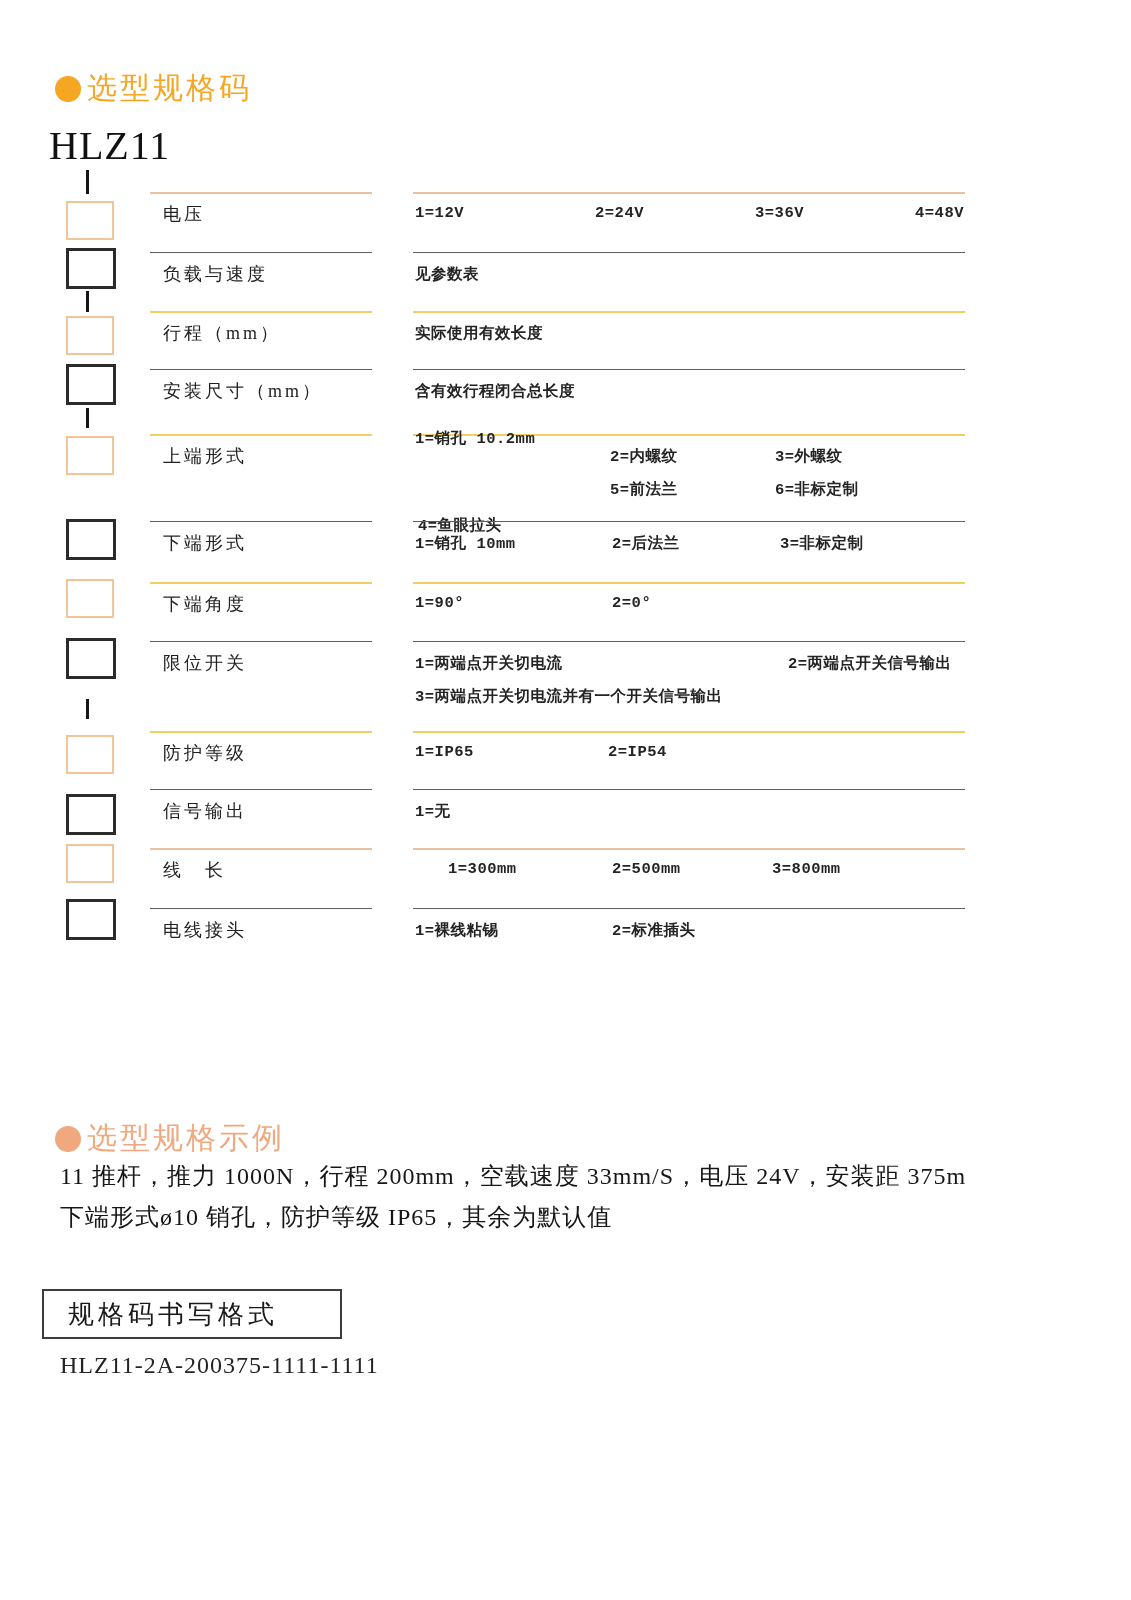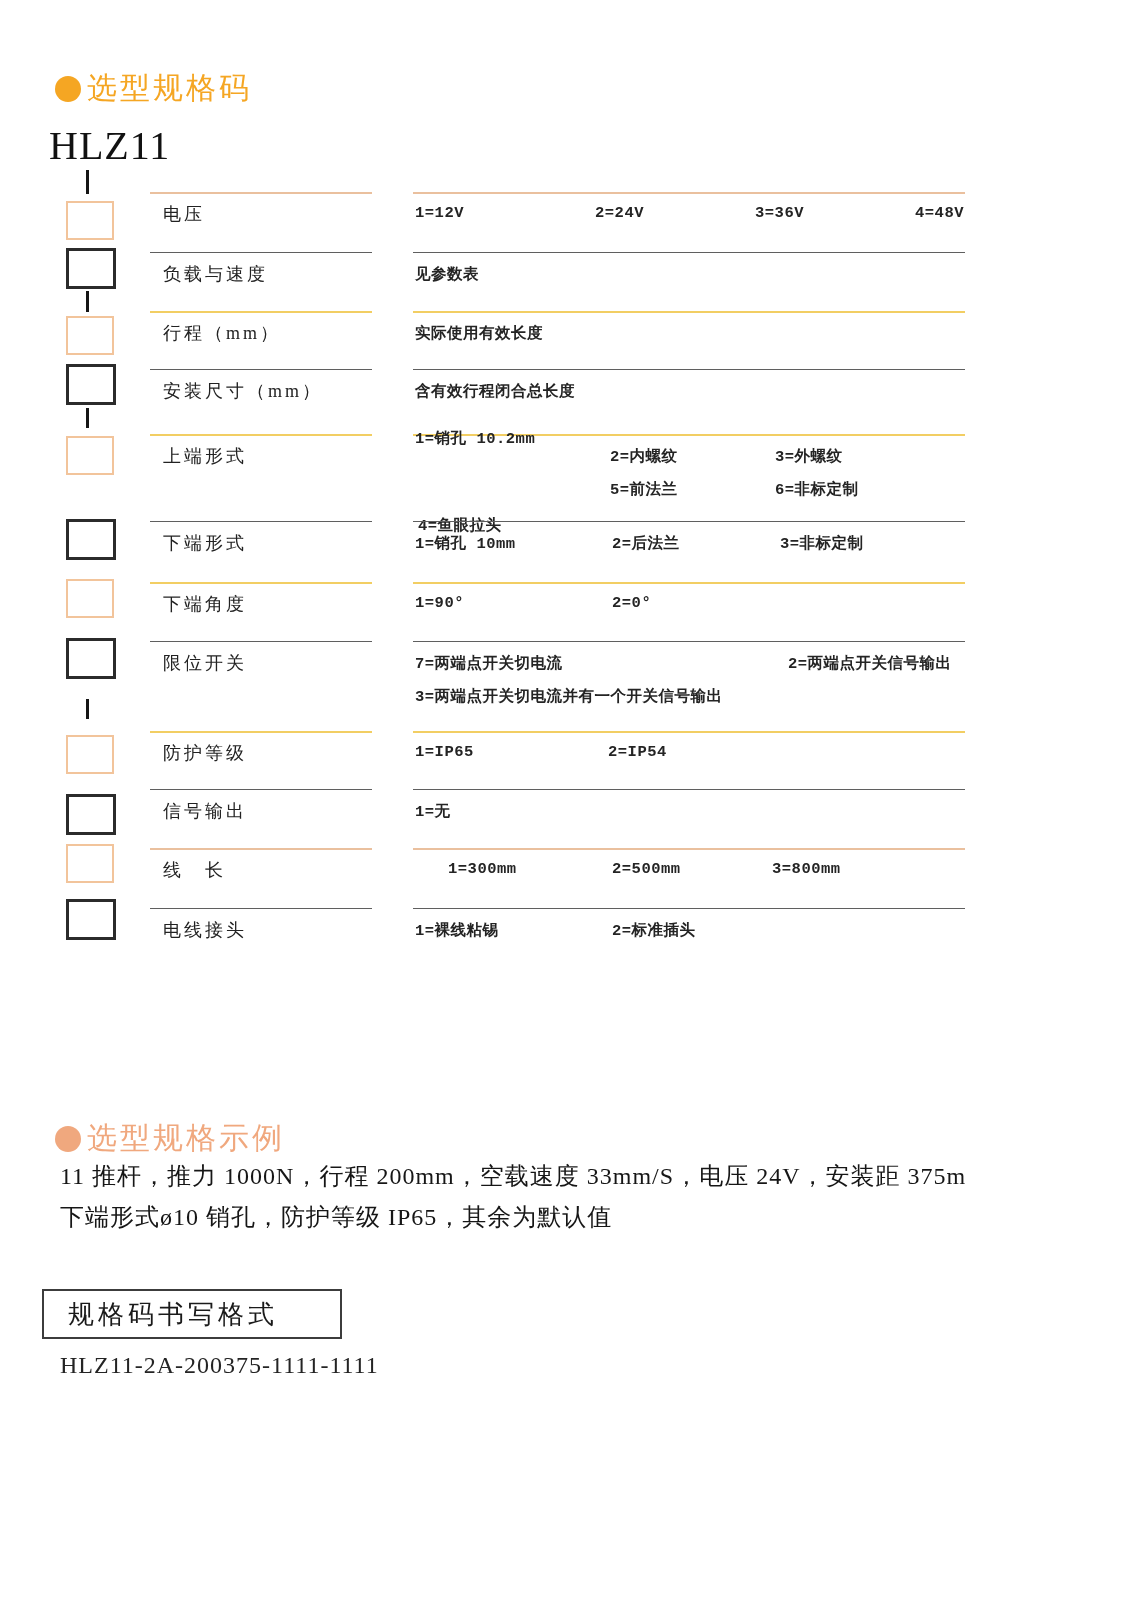--- a/index.html
+++ b/index.html
@@ -142,21 +142,21 @@
       <div class="code-box orange" style="top: 579px;"></div>
       <div class="divider left yellow" style="top: 582px;"></div>
       <div class="divider right yellow" style="top: 582px;"></div>
       <div class="row-label" style="top: 592px;">下端角度</div>
       <div class="opt" style="left: 415px; top: 594px;">1=90°</div>
       <div class="opt" style="left: 612px; top: 594px;">2=0°</div>
       <div class="code-box black" style="top: 638px;"></div>
       <div class="divider left dark" style="top: 641px;"></div>
       <div class="divider right dark" style="top: 641px;"></div>
       <div class="row-label" style="top: 651px;">限位开关</div>
-      <div class="opt" style="left: 415px; top: 653px;">7=两端点开关切电流</div>
+      <div class="opt" style="left: 415px; top: 653px;">1=两端点开关切电流</div>
       <div class="opt" style="left: 788px; top: 653px;">2=两端点开关信号输出</div>
       <div class="opt" style="left: 415px; top: 686px;">3=两端点开关切电流并有一个开关信号输出</div>
       <div class="code-box orange" style="top: 735px;"></div>
       <div class="divider left yellow" style="top: 731px;"></div>
       <div class="divider right yellow" style="top: 731px;"></div>
       <div class="row-label" style="top: 741px;">防护等级</div>
       <div class="opt" style="left: 415px; top: 743px;">1=IP65</div>
       <div class="opt" style="left: 608px; top: 743px;">2=IP54</div>
       <div class="code-box black" style="top: 794px;"></div>
       <div class="divider left dark" style="top: 789px;"></div>

